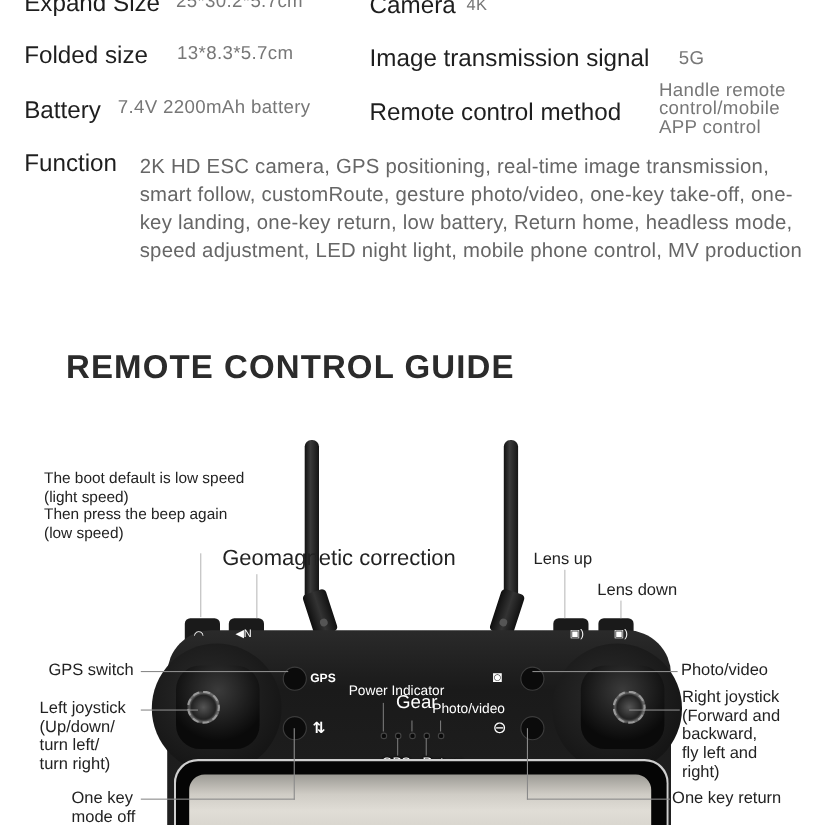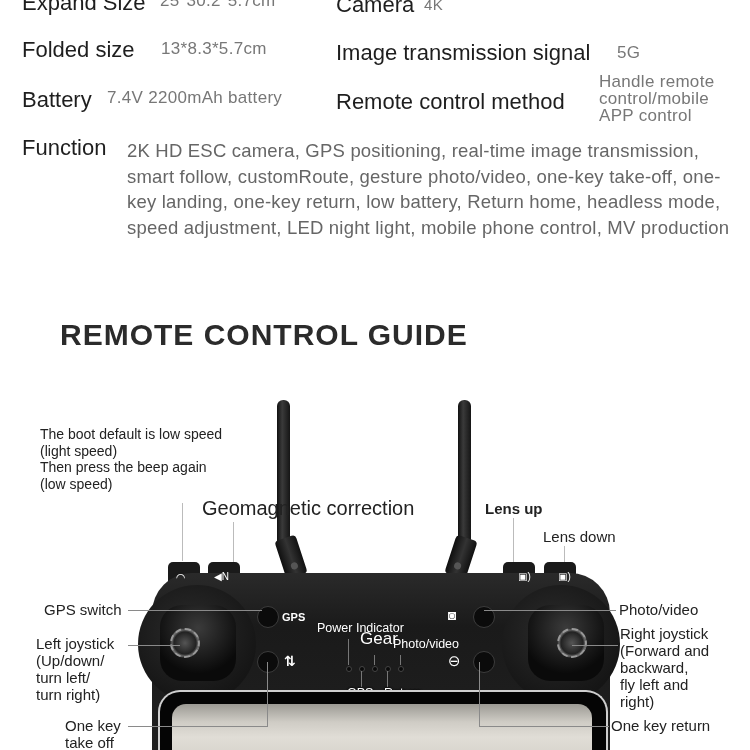--- a/index.html
+++ b/index.html
@@ -122,39 +122,39 @@
   <div>The boot default is low speed</div>
   <div>(light speed)</div>
   <div>Then press the beep again</div>
   <div>(low speed)</div>
 </div>
 <div class="white-line" style="left:182px;top:503px;width:1px;height:58px;"></div>
 
 <div class="abs ann" style="left:202px;top:500px;font-size:20px;">Geomagnetic correction</div>
 <div class="white-line" style="left:233px;top:522px;width:1px;height:40px;"></div>
 
-<div class="abs ann" style="left:485px;top:500px;font-size:15px;font-weight:bold;">Lens up</div>
+<div class="abs ann" style="left:485px;top:500px;font-size:15px;">Lens up</div>
 <div class="white-line" style="left:513px;top:518px;width:1px;height:44px;"></div>
 <div class="abs ann" style="left:543px;top:528px;font-size:15px;">Lens down</div>
 <div class="white-line" style="left:564px;top:546px;width:1px;height:16px;"></div>
 
 <div class="abs ann" style="left:44px;top:601px;font-size:15px;">GPS switch</div>
 <div class="line" style="left:128px;top:610px;width:134px;height:1px;"></div>
 
 <div class="abs ann" style="left:36px;top:635px;font-size:15px;line-height:17px;">
   <div>Left joystick</div>
   <div>(Up/down/</div>
   <div>turn left/</div>
   <div>turn right)</div>
 </div>
 <div class="line" style="left:128px;top:645px;width:52px;height:1px;"></div>
 
 <div class="abs ann" style="left:65px;top:717px;font-size:15px;line-height:17px;">
   <div>One key</div>
-  <div>take off</div>
+  <div>mode off</div>
 </div>
 <div class="line" style="left:128px;top:726px;width:140px;height:1px;"></div>
 <div class="line" style="left:267px;top:662px;width:1px;height:65px;"></div>
 
 <div class="abs ann" style="left:619px;top:601px;font-size:15px;">Photo/video</div>
 <div class="line" style="left:484px;top:610px;width:132px;height:1px;"></div>
 
 <div class="abs ann" style="left:620px;top:625px;font-size:15px;line-height:17px;">
   <div>Right joystick</div>
   <div>(Forward and</div>

